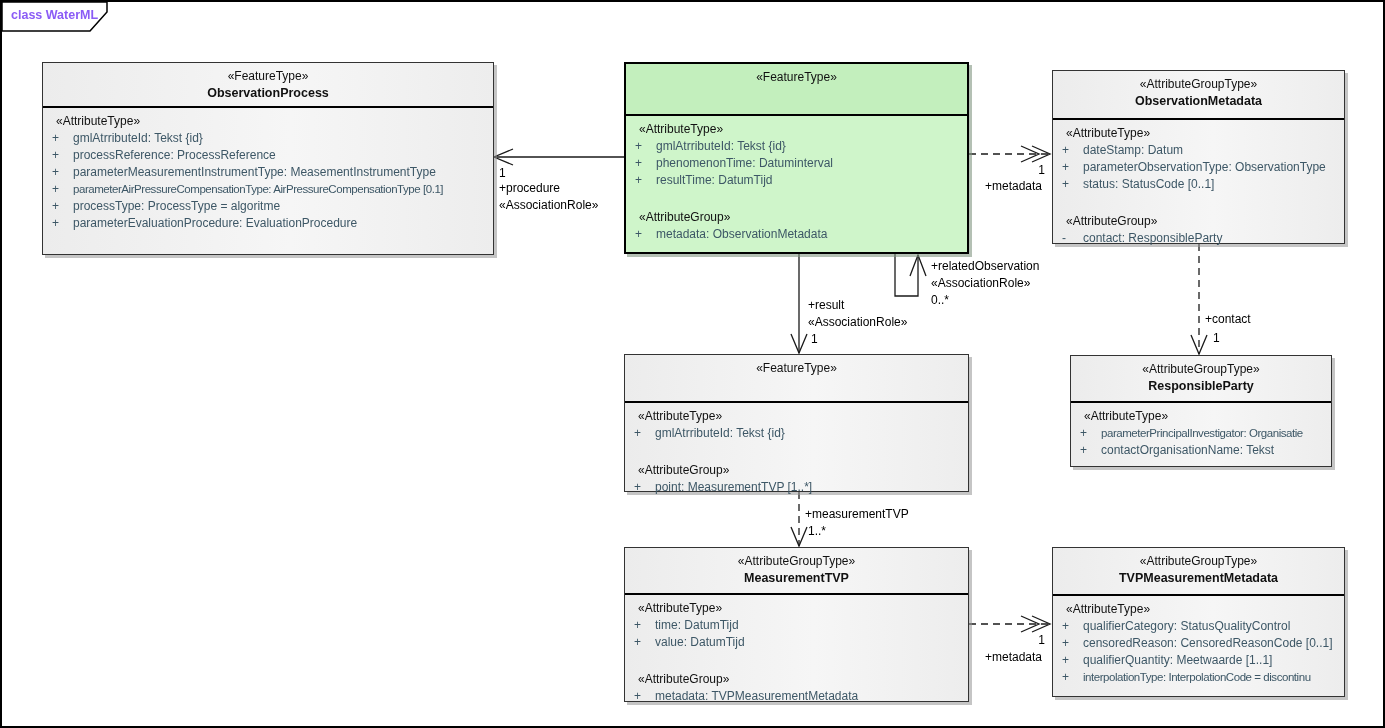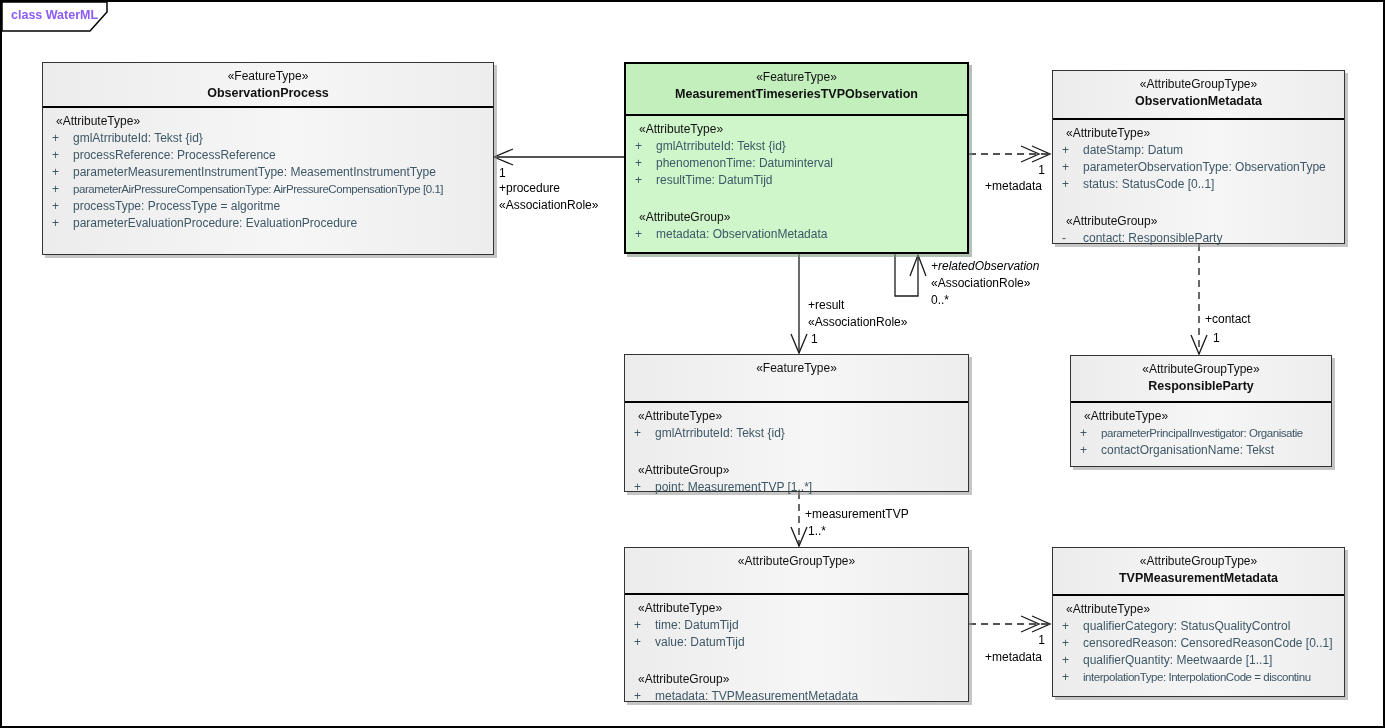--- a/index.html
+++ b/index.html
@@ -87,21 +87,20 @@
       <div class="row attr"><span class="vis">+</span><span class="txt">parameterMeasurementInstrumentType: MeasementInstrumentType</span></div>
       <div class="row attr cond"><span class="vis">+</span><span class="txt">parameterAirPressureCompensationType: AirPressureCompensationType [0.1]</span></div>
       <div class="row attr"><span class="vis">+</span><span class="txt">processType: ProcessType = algoritme</span></div>
       <div class="row attr"><span class="vis">+</span><span class="txt">parameterEvaluationProcedure: EvaluationProcedure</span></div>
     </div>
   </div>
 
   <div class="uml-class green" style="left:622px;top:60px;width:345px;height:192px;">
     <div class="hdr" style="height:52px">
       <div class="stereo">«FeatureType»</div>
-      <div class="cname">MeasurementTimeseriesTVPObservation</div>
     </div>
     <div class="cbody">
       <div class="row sect"><span class="txt">«AttributeType»</span></div>
       <div class="row attr"><span class="vis">+</span><span class="txt">gmlAtrributeId: Tekst {id}</span></div>
       <div class="row attr"><span class="vis">+</span><span class="txt">phenomenonTime: Datuminterval</span></div>
       <div class="row attr"><span class="vis">+</span><span class="txt">resultTime: DatumTijd</span></div>
       <div class="row sect"><span class="txt">«AttributeGroup»</span></div>
       <div class="row attr"><span class="vis">+</span><span class="txt">metadata: ObservationMetadata</span></div>
     </div>
   </div>
@@ -141,20 +140,21 @@
       <div class="row sect"><span class="txt">«AttributeType»</span></div>
       <div class="row attr"><span class="vis">+</span><span class="txt">gmlAtrributeId: Tekst {id}</span></div>
       <div class="row sect"><span class="txt">«AttributeGroup»</span></div>
       <div class="row attr"><span class="vis">+</span><span class="txt">point: MeasurementTVP [1..*]</span></div>
     </div>
   </div>
 
   <div class="uml-class gray" style="left:622px;top:545px;width:345px;height:155px;">
     <div class="hdr" style="height:47px">
       <div class="stereo">«AttributeGroupType»</div>
+      <div class="cname">MeasurementTVP</div>
     </div>
     <div class="cbody">
       <div class="row sect"><span class="txt">«AttributeType»</span></div>
       <div class="row attr"><span class="vis">+</span><span class="txt">time: DatumTijd</span></div>
       <div class="row attr"><span class="vis">+</span><span class="txt">value: DatumTijd</span></div>
       <div class="row sect"><span class="txt">«AttributeGroup»</span></div>
       <div class="row attr"><span class="vis">+</span><span class="txt">metadata: TVPMeasurementMetadata</span></div>
     </div>
   </div>
 
@@ -172,21 +172,21 @@
     </div>
   </div>
 
   <div class="clabel" style="left:497px;top:164px;">1</div>
   <div class="clabel" style="left:497px;top:179px;">+procedure</div>
   <div class="clabel" style="left:497px;top:196px;">«AssociationRole»</div>
 
   <div class="clabel ra" style="left:943px;top:161px;width:100px;">1</div>
   <div class="clabel ra" style="left:930px;top:177px;width:110px;">+metadata</div>
 
-  <div class="clabel" style="left:929px;top:257px;font-style:italic;">+relatedObservation</div>
+  <div class="clabel" style="left:929px;top:257px;">+relatedObservation</div>
   <div class="clabel" style="left:929px;top:274px;">«AssociationRole»</div>
   <div class="clabel" style="left:929px;top:291px;">0..*</div>
 
   <div class="clabel" style="left:806px;top:296px;">+result</div>
   <div class="clabel" style="left:806px;top:313px;">«AssociationRole»</div>
   <div class="clabel" style="left:809px;top:330px;">1</div>
 
   <div class="clabel" style="left:803px;top:505px;">+measurementTVP</div>
   <div class="clabel" style="left:806px;top:522px;">1..*</div>
 

